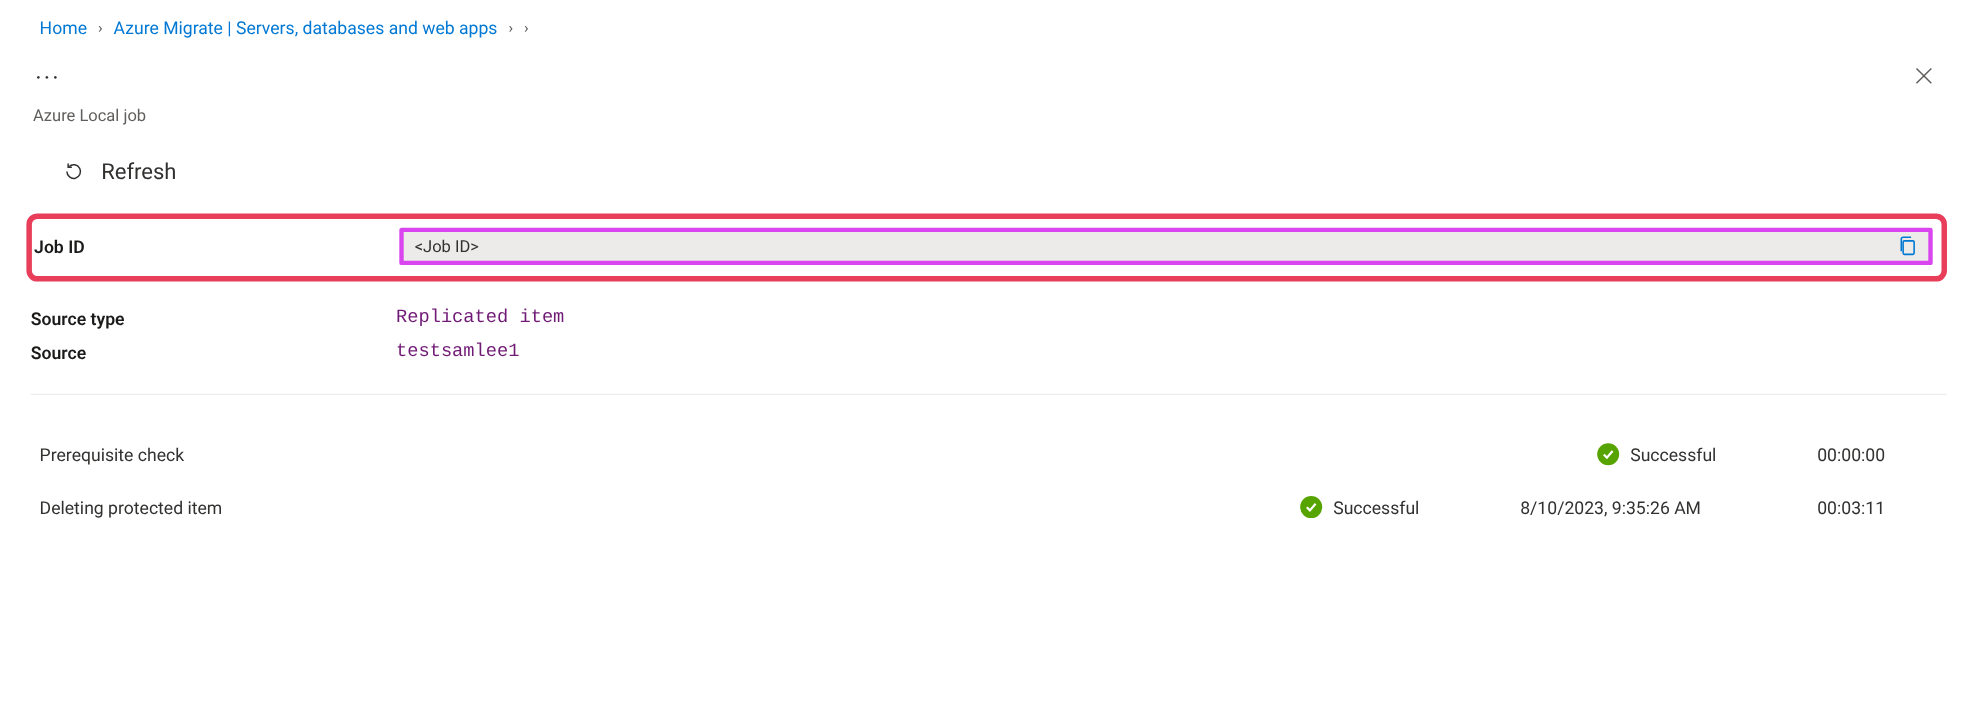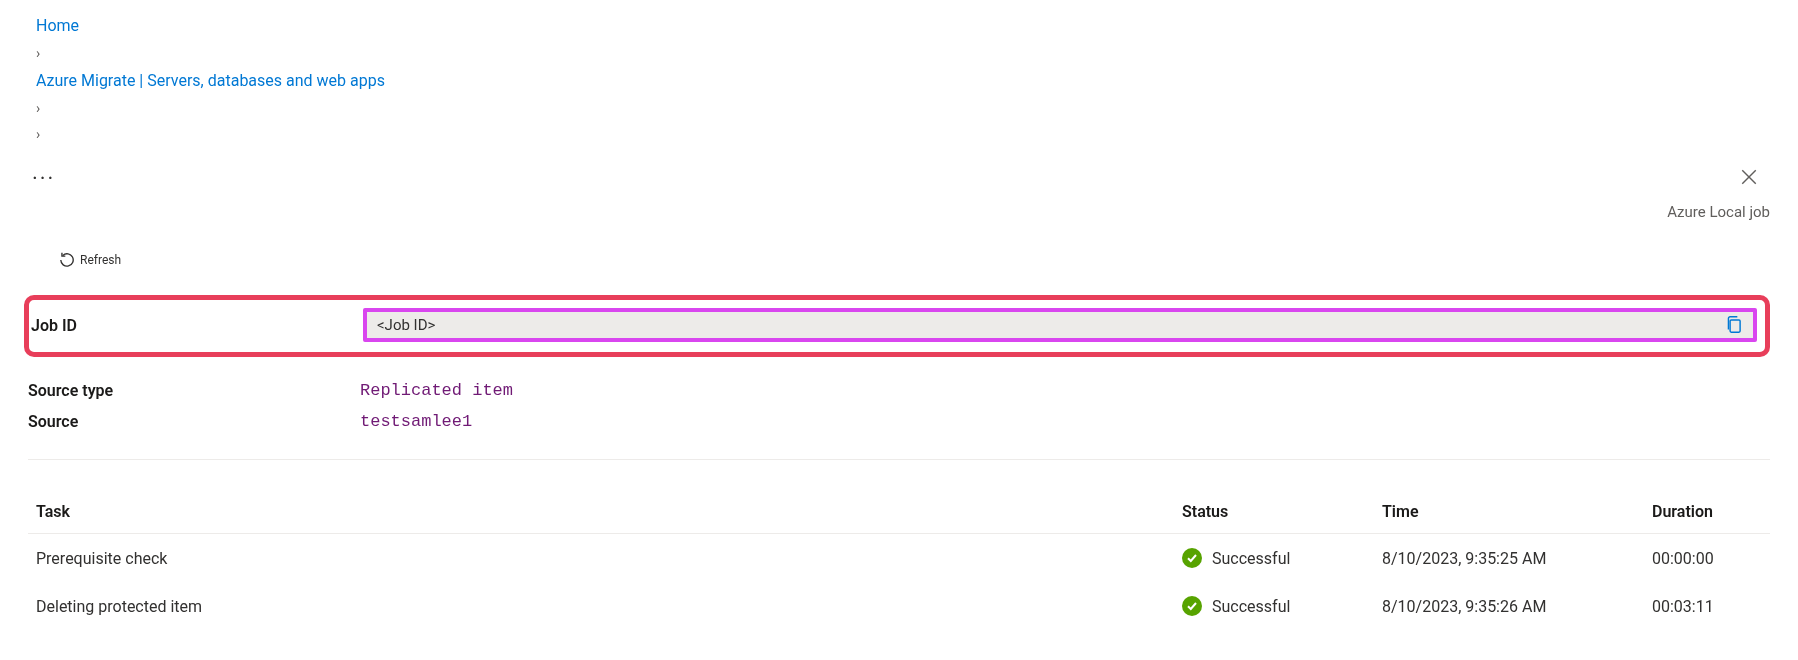--- a/index.html
+++ b/index.html
@@ -7,36 +7,36 @@
     margin: 0;
     font-family: "Segoe UI", -apple-system, BlinkMacSystemFont, Roboto, "Helvetica Neue", Arial, sans-serif;
     background: #ffffff;
     color: #323130;
     width: 1798px;
   }
   .page { padding: 14px 28px 30px 28px; position: relative; }
 
   
   .breadcrumb {
-    display: flex; gap: 10px;
-    font-size: 16px; color: #0078d4; padding: 2px 0 18px 8px; flex-direction: column;
+    display: flex; align-items: center; gap: 10px;
+    font-size: 16px; color: #0078d4; padding: 2px 0 18px 8px;
   }
   .breadcrumb .crumb { color: #0078d4; cursor: pointer; }
   .breadcrumb .chevron { color: #605e5c; font-size: 14px; }
 
   
   .header-row { display: flex; align-items: center; justify-content: space-between; }
   .title-block { display: flex; align-items: center; gap: 20px; }
   .title { font-size: 30px; font-weight: 600; color: #1b1a19; }
   .ellipsis-btn { font-size: 22px; color: #323130; cursor: pointer; padding: 0 4px; letter-spacing: 2px; }
   .close-btn { font-size: 22px; color: #605e5c; cursor: pointer; padding: 6px 12px; }
-  .subtitle { font-size: 15px; color: #605e5c; margin-top: 6px; padding-left: 2px; text-align: right; }
+  .subtitle { font-size: 15px; color: #605e5c; margin-top: 6px; padding-left: 2px; }
 
   
-  .toolbar { display: flex; align-items: center; gap: 4px; margin: 30px 0 26px 30px; cursor: pointer; font-size: 12px; color: #323130; }
+  .toolbar { display: flex; align-items: center; gap: 16px; margin: 30px 0 26px 30px; cursor: pointer; font-size: 20px; color: #323130; }
   .toolbar svg { width: 18px; height: 18px; }
 
   
   .highlight-box {
     border: 5px solid #e83e5a;
     border-radius: 10px;
     padding: 2px 8px 4px 2px;
     margin: 0 0 -2px -4px;
   }
 
@@ -129,38 +129,31 @@
 
     <div class="prop-row">
       <div class="prop-label">Source</div>
       <div class="prop-value">testsamlee1</div>
     </div>
   </div>
 
   <hr class="divider">
 
   <div class="table">
-    <div class="thead">
-      <div class="col-task">Task</div>
-      <div class="col-status">Status</div>
-      <div class="col-time">Time</div>
-      <div class="col-duration">Duration</div>
-    </div>
 
     <div class="trow">
       <div class="col-task">Prerequisite check</div>
       <div class="col-status">
         <span class="status-icon">
           <svg viewBox="0 0 12 12" fill="none" stroke="#ffffff" stroke-width="2">
               <polyline points="2,6.2 4.8,9 10,3"></polyline>
             </svg>
         </span>
         <span>Successful</span>
       </div>
-      <div class="col-time">8/10/2023, 9:35:25 AM</div>
       <div class="col-duration">00:00:00</div>
     </div>
 
     <div class="trow">
       <div class="col-task">Deleting protected item</div>
       <div class="col-status">
         <span class="status-icon">
           <svg viewBox="0 0 12 12" fill="none" stroke="#ffffff" stroke-width="2">
               <polyline points="2,6.2 4.8,9 10,3"></polyline>
             </svg>

